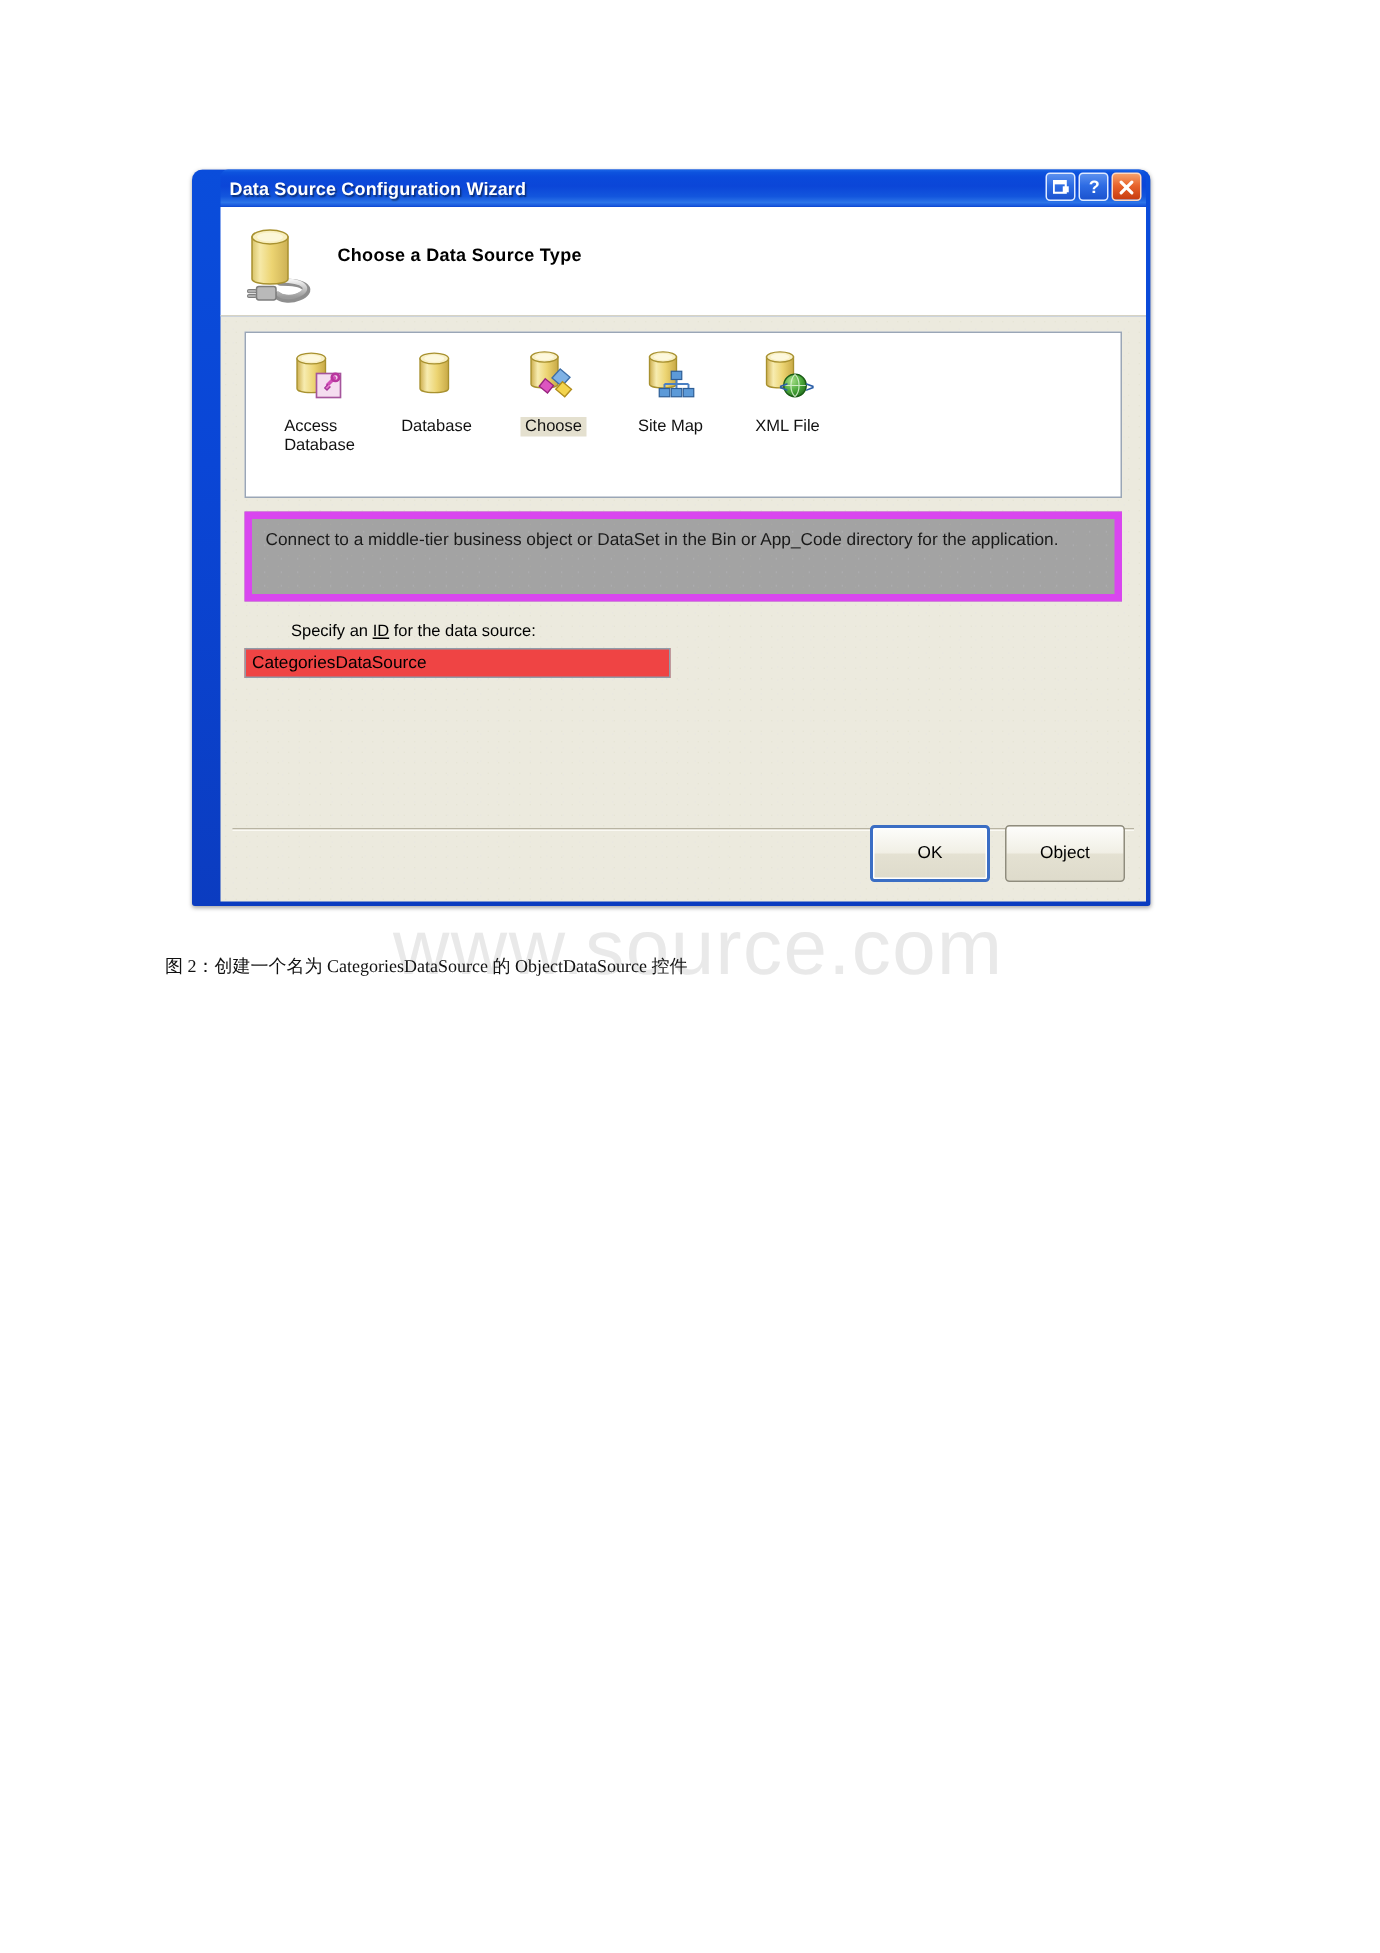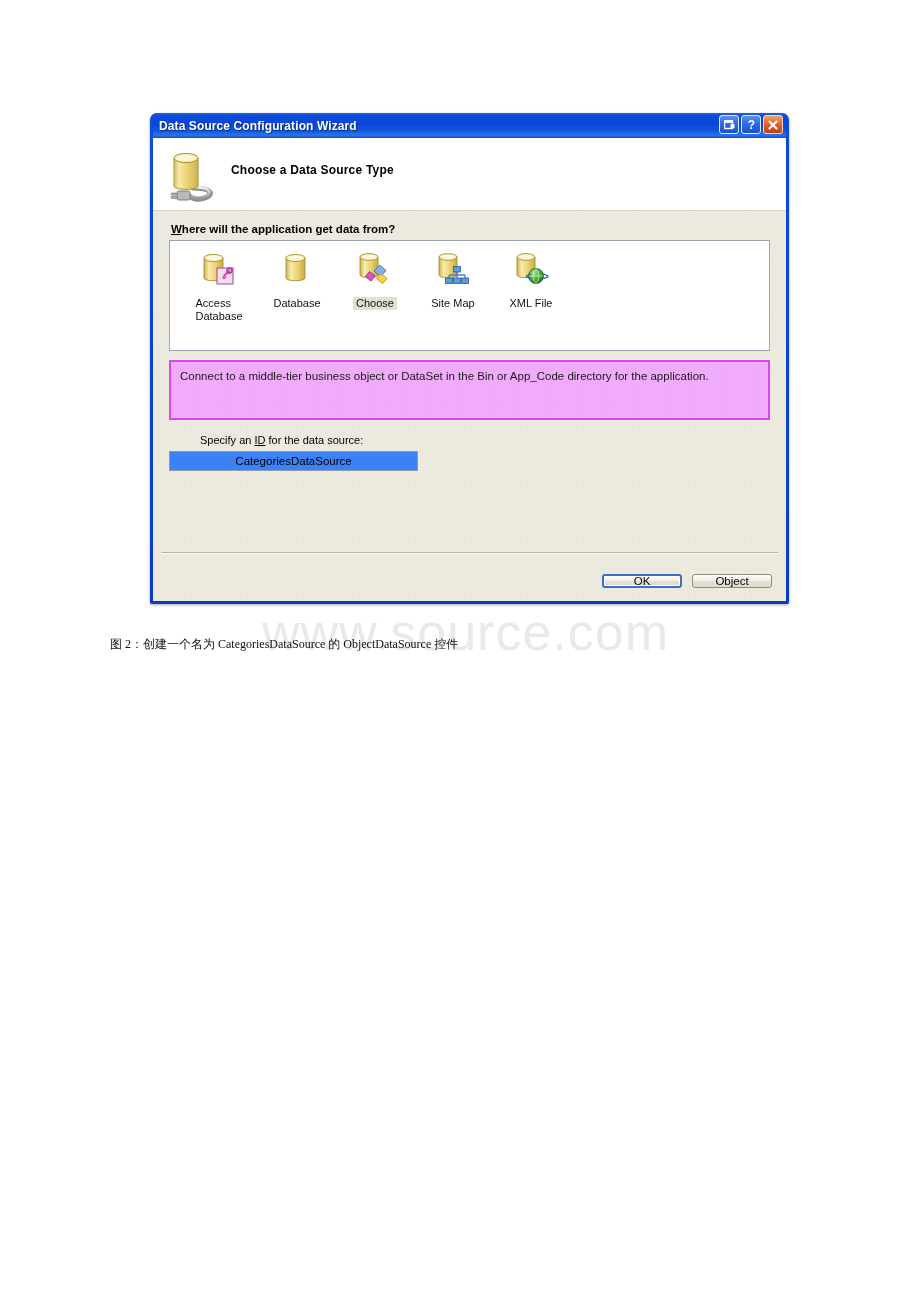--- a/index.html
+++ b/index.html
@@ -11,28 +11,28 @@
     height: 1302px;
     background: #ffffff;
     font-family: "Liberation Sans", sans-serif;
     position: relative;
     overflow: hidden;
   }
 
   
   .dialog {
     position: absolute;
-    left: 150px;
+    left: 128px;
     top: 113px;
     width: 639px;
     height: 491px;
     background: #0a3fd0;
     border-radius: 7px 7px 2px 2px;
     box-sizing: border-box;
-    padding: 0 3px 3px 3px;
+    padding: 0 3px 3px 19px;
     background-image: linear-gradient(to bottom, #0a4ddb 0%, #0a46d6 40%, #0b3cc0 100%);
     box-shadow: 0 1px 3px rgba(0,0,0,0.35);
   }
 
   .titlebar {
     height: 25px;
     border-radius: 5px 5px 0 0;
     position: relative;
     background: linear-gradient(to bottom,
         #1b66e8 0%,
@@ -168,22 +168,22 @@
     text-align: left;
     line-height: 13px;
     padding: 0 3px;
   }
   .ds-item.selected .ds-label {
     background: #e4e0cf;
   }
 
   .descpanel {
     margin-top: 9px;
-    border: 2px solid #d946ef;
-    background-color: #f0abfc;
+    border: 5px solid #d946ef;
+    background-color: #a3a3a3;
     height: 60px;
     box-sizing: border-box;
     padding: 7px 9px;
     position: relative;
     z-index: 2;
   }
   .desc-text {
     font-size: 11.5px;
     color: #1a1a1a;
     line-height: 14px;
@@ -194,33 +194,32 @@
   .id-label {
     margin-top: 14px;
     font-size: 11px;
     color: #000;
     position: relative;
     z-index: 2;
     margin-left: 31px;
   }
   .id-input {
     margin-top: 5px;
-    width: 249px;
+    width: 284px;
     height: 20px;
     box-sizing: border-box;
     border: 1px solid #919ba8;
-    background: #3b82f6;
+    background: #ef4444;
     font-family: "Liberation Sans", sans-serif;
     font-size: 11.5px;
     color: #000;
     padding: 0 4px;
     position: relative;
     z-index: 2;
     outline: none;
-    text-align: center;
   }
 
   
   .footer-sep {
     position: absolute;
     left: 8px;
     right: 8px;
     bottom: 48px;
     height: 1px;
     background: #b8b4a2;
@@ -236,21 +235,21 @@
   .footer {
     position: absolute;
     right: 14px;
     bottom: 13px;
     display: flex;
     gap: 10px;
     z-index: 3;
   }
   .btn {
     width: 80px;
-    height: 14px;
+    height: 38px;
     font-family: "Liberation Sans", sans-serif;
     font-size: 11.5px;
     color: #000;
     background: linear-gradient(to bottom, #fdfdfb 0%, #f1efe5 48%, #e4e1d2 52%, #dedbcb 100%);
     border: 1px solid #8f8c7d;
     border-radius: 3px;
     display: flex;
     align-items: center;
     justify-content: center;
     box-sizing: border-box;
@@ -340,21 +339,20 @@
         <path d="M9 14 L9 42 C 9 46.5, 33 46.5, 33 42 L33 14 Z" fill="url(#cylBig)" stroke="#a8912f" stroke-width="1"></path>
         <ellipse cx="21" cy="14" rx="12" ry="4.6" fill="#f8efbf" stroke="#a8912f" stroke-width="1"></ellipse>
         <ellipse cx="21" cy="14" rx="8.6" ry="3" fill="#fdf8dd" opacity="0.85"></ellipse>
       </svg>
     </div>
     <div class="header-title">Choose a Data Source Type</div>
   </div>
 
   <div class="body">
 
-    <div class="section-label"><span class="accel">W</span><span>here will the application get data from?</span></div>
 
     
     <div class="icon-panel">
 
       <div class="ds-item">
         <div class="ds-glyph">
           <svg width="46" height="44" viewBox="0 0 46 44">
             <defs>
               <linearGradient id="cyl1" x1="0" y1="0" x2="1" y2="0">
                 <stop offset="0%" stop-color="#cdae4e"></stop>

